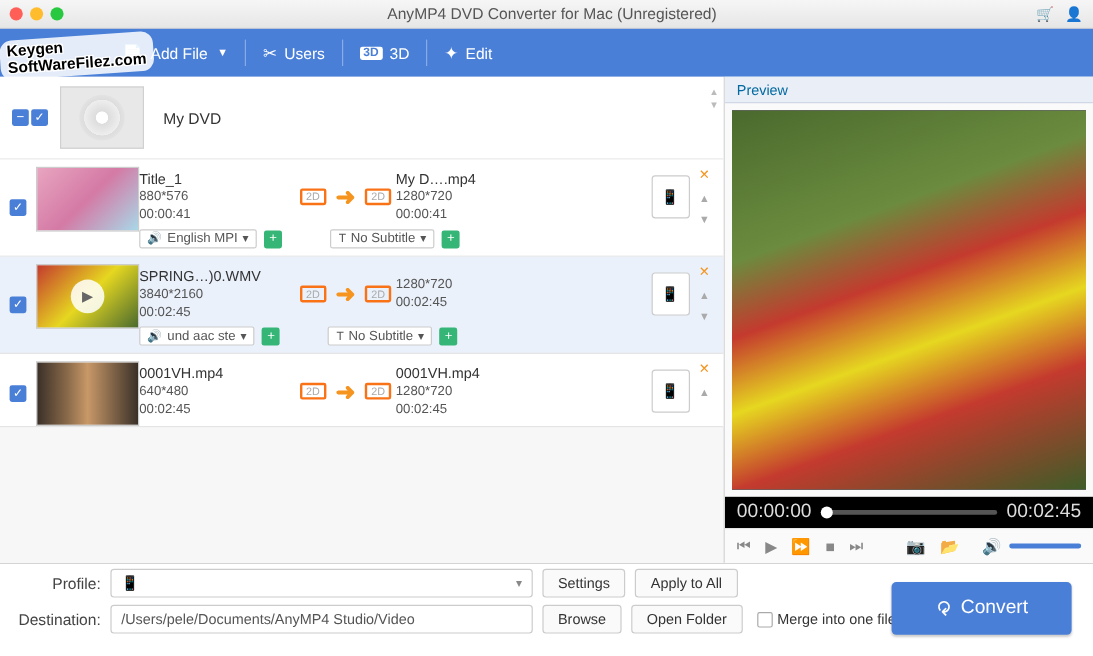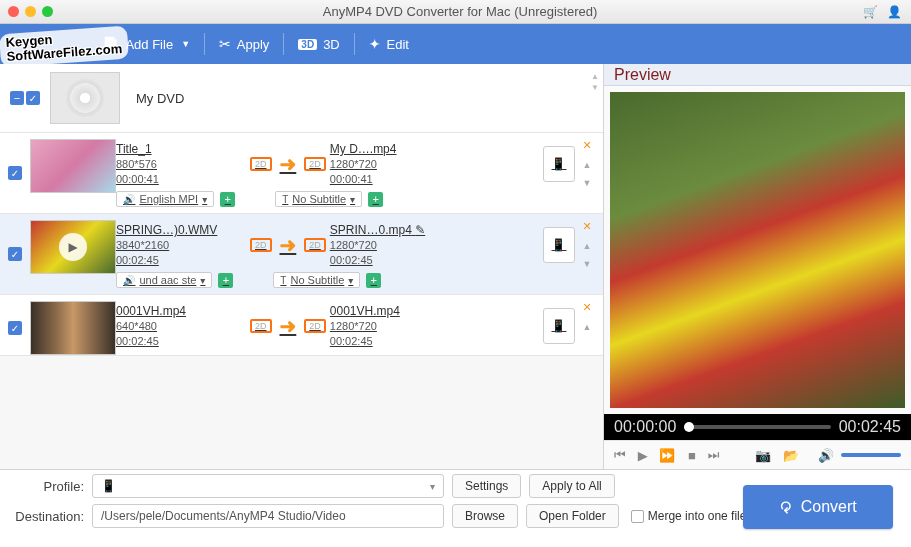--- a/index.html
+++ b/index.html
@@ -12,31 +12,31 @@
 .tl-icon { width: 16px; height: 16px; margin-left: 8px; display: inline-flex; align-items: center; justify-content: center; color: #666; cursor: pointer; }
 .toolbar { height: 40px; background: #4a7fd8; display: flex; align-items: center; padding: 0 12px; color: #fff; }
 .watermark { position: absolute; top: 30px; left: 0; z-index: 5; font-family: "Comic Sans MS", cursive; font-weight: bold; font-size: 13px; color: #000; text-shadow: -1px -1px 0 #fff,1px -1px 0 #fff,-1px 1px 0 #fff,1px 1px 0 #fff; background: rgba(255,255,255,0.85); padding: 2px 6px; border-radius: 10px; transform: rotate(-4deg); line-height: 1.1; }
 .tbtn { display: inline-flex; align-items: center; gap: 6px; padding: 4px 10px; cursor: pointer; font-size: 13px; }
 .tbtn .ticon { font-size: 14px; }
 .tsep { width: 1px; height: 22px; background: rgba(255,255,255,0.35); margin: 0 4px; }
 .tdrop { font-size: 9px; margin-left: 2px; }
 .mainrow { display: flex; height: 405px; }
 .listcol { width: 604px; border-right: 1px solid #d4d4d4; overflow-y: auto; background: #f7f7f7; position: relative; }
 .prevcol { flex: 1; display: flex; flex-direction: column; background: #fafafa; }
-.prevhdr { height: 22px; background: #e9eef7; border-bottom: 1px solid #d0d8e6; padding: 0 10px; display: flex; align-items: center; font-size: 16px; color: #7f1d1d; }
+.prevhdr { height: 22px; background: #e9eef7; border-bottom: 1px solid #d0d8e6; padding: 0 10px; display: flex; align-items: center; font-size: 12px; color: #0369a1; }
 .dvd-row { display: flex; align-items: center; padding: 8px 10px; background: #fff; border-bottom: 1px solid #e5e5e5; }
 .collapse-btn { width: 14px; height: 14px; background: #4a7fd8; color: #fff; font-size: 11px; display: inline-flex; align-items: center; justify-content: center; border-radius: 2px; margin-right: 2px; cursor: pointer; }
 .chk { width: 14px; height: 14px; background: #4a7fd8; border-radius: 2px; margin-right: 10px; display: inline-flex; align-items: center; justify-content: center; color: #fff; font-size: 10px; cursor: pointer; }
 .disc-thumb { width: 70px; height: 52px; background: #e8e8e8; border: 1px solid #d0d0d0; display: flex; align-items: center; justify-content: center; margin-right: 16px; }
 .disc-circ { width: 38px; height: 38px; border-radius: 50%; background: radial-gradient(circle,#fff 18%,#ddd 20%,#eee 55%,#ddd 56%,#eee 100%); }
 .item-row { display: flex; align-items: stretch; padding: 6px 10px 6px 30px; background: #fff; border-bottom: 1px solid #e5e5e5; }
 .item-row.sel { background: #eaf1fb; }
 .item-thumb { width: 86px; height: 54px; border: 1px solid #ccc; background: #888; display: flex; align-items: center; justify-content: center; position: relative; overflow: hidden; }
 .play-ov { width: 28px; height: 28px; border-radius: 50%; background: rgba(255,255,255,0.85); display: flex; align-items: center; justify-content: center; color: #666; font-size: 12px; }
-.item-body { flex: 1; text-decoration: underline; }
+.item-body { flex: 1; }
 .conv-line { display: flex; align-items: center; height: 50px; }
 .src-block, .dst-block { width: 130px; font-size: 11px; line-height: 1.35; color: #555; }
 .src-block .nm, .dst-block .nm { color: #333; font-size: 12px; }
 .dim2d { display: inline-block; border: 2px solid #f97316; border-radius: 2px; padding: 0 3px; font-size: 9px; color: #aaa; margin: 0 4px; }
 .arrow { color: #f5941e; font-size: 20px; font-weight: bold; margin: 0 4px; }
 .dev-btn { width: 32px; height: 36px; border: 1px solid #ccc; border-radius: 3px; display: flex; align-items: center; justify-content: center; color: #888; margin-left: auto; cursor: pointer; background: #fff; }
 .item-actions { width: 18px; display: flex; flex-direction: column; align-items: center; padding-left: 6px; gap: 8px; }
 .act { cursor: pointer; font-size: 11px; }
 .act.rm { color: #f5941e; } .act.up, .act.dn { color: #aaa; font-size: 9px; }
 .opts-line { display: flex; align-items: center; gap: 6px; padding-top: 2px; }
@@ -89,21 +89,21 @@
 
 <div class="toolbar">
   <div class="tbtn" style="margin-left:80px;">
     <span class="ticon">📄</span>
     <span>Add File</span>
     <span class="tdrop">▼</span>
   </div>
   <div class="tsep"></div>
   <div class="tbtn">
     <span class="ticon">✂</span>
-    <span>Apply</span>
+    <span>Users</span>
   </div>
   <div class="tsep"></div>
   <div class="tbtn">
     <span class="ticon" style="background:#fff;color:#4a7fd8;padding:0 3px;border-radius:2px;font-size:10px;font-weight:bold;">3D</span>
     <span>3D</span>
   </div>
   <div class="tsep"></div>
   <div class="tbtn">
     <span class="ticon">✦</span>
     <span>Edit</span>
@@ -178,21 +178,20 @@
         <div class="conv-line">
           <div class="src-block">
             <div class="nm">SPRING…)0.WMV</div>
             <div>3840*2160</div>
             <div>00:02:45</div>
           </div>
           <span class="dim2d">2D</span>
           <span class="arrow">➜</span>
           <span class="dim2d">2D</span>
           <div class="dst-block">
-            <div class="nm"><span>SPRIN…0.mp4</span> <span>✎</span></div>
             <div>1280*720</div>
             <div>00:02:45</div>
           </div>
           <div class="dev-btn">📱</div>
         </div>
         <div class="opts-line">
           <div class="pill">
               <span class="pi">🔊</span>
               <span>und aac ste</span>
               <span class="pi">▾</span>

